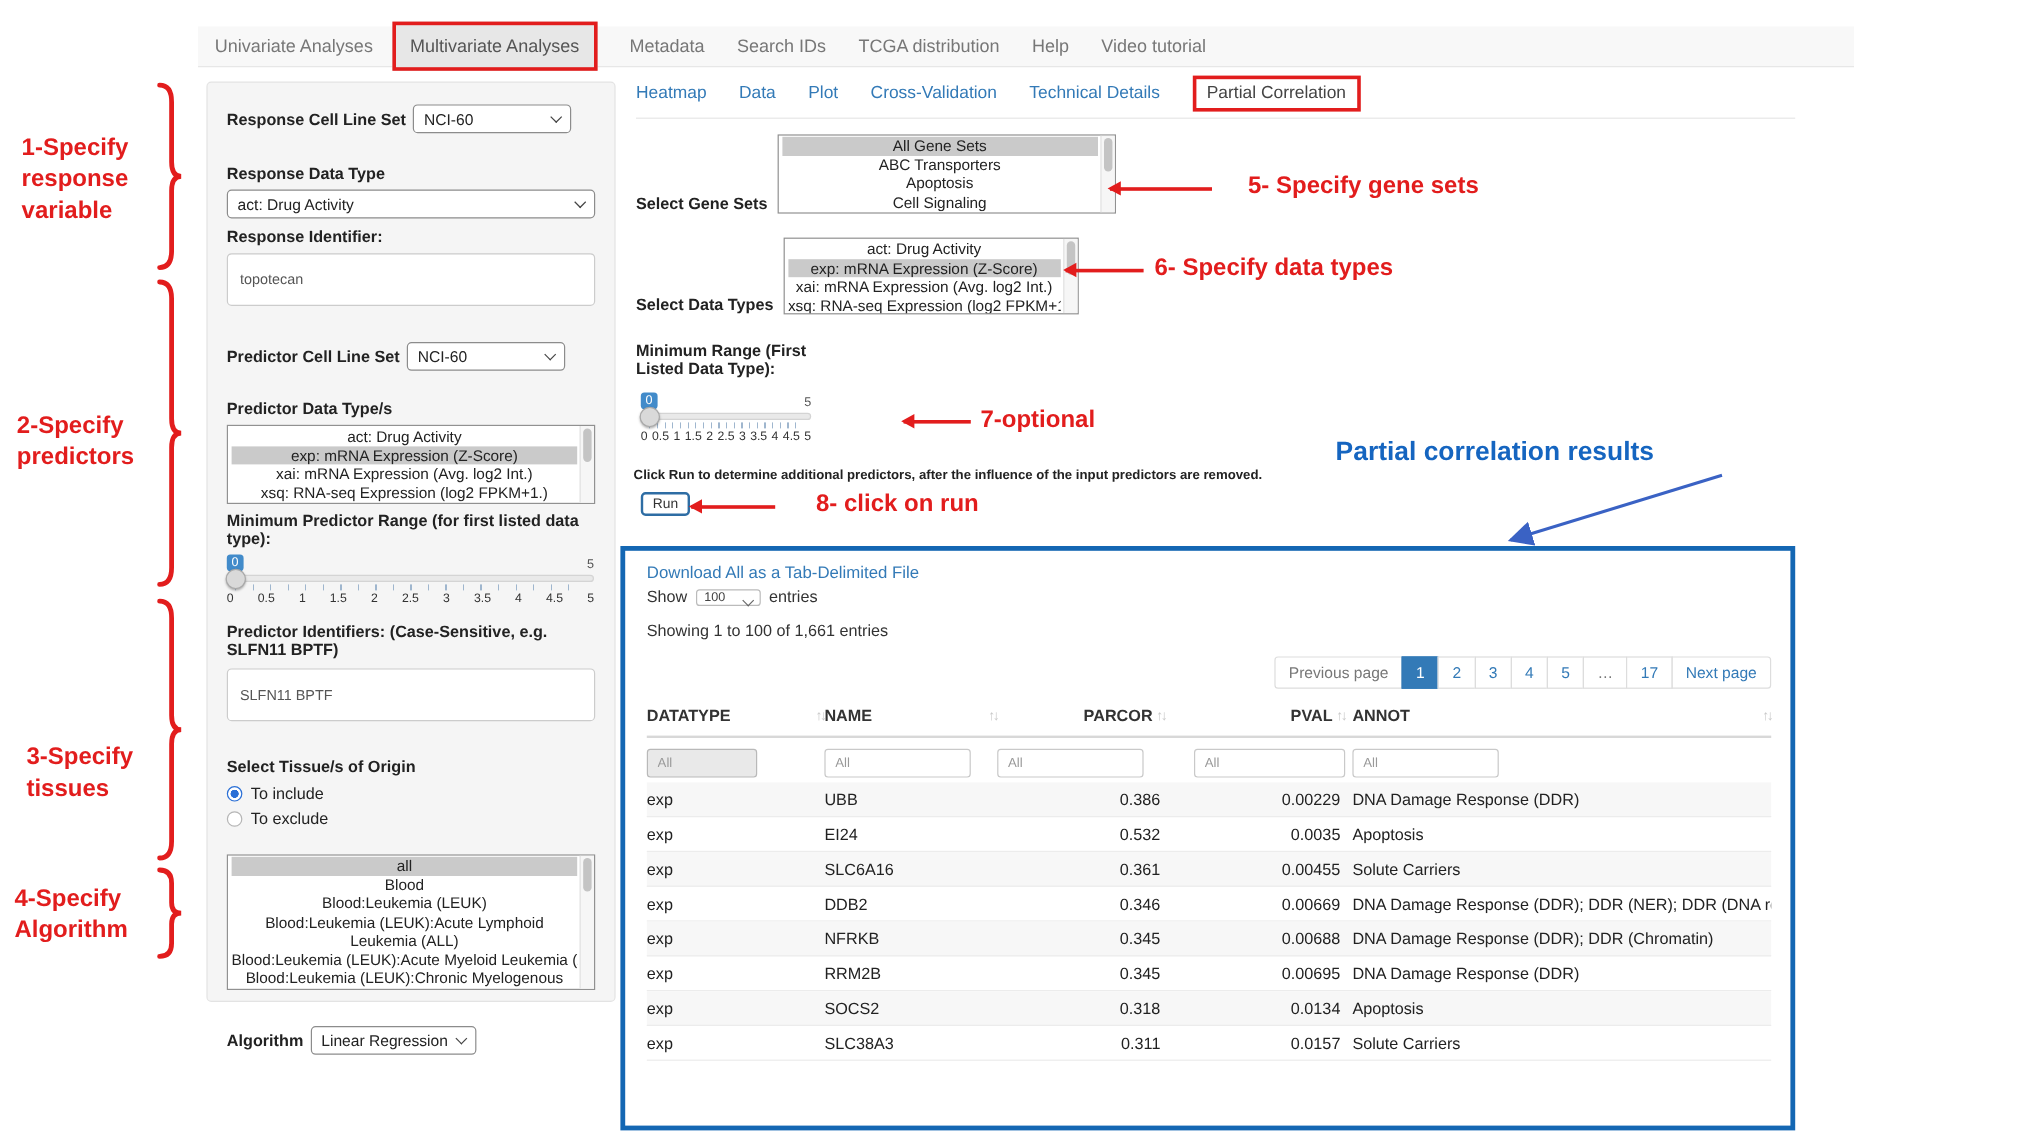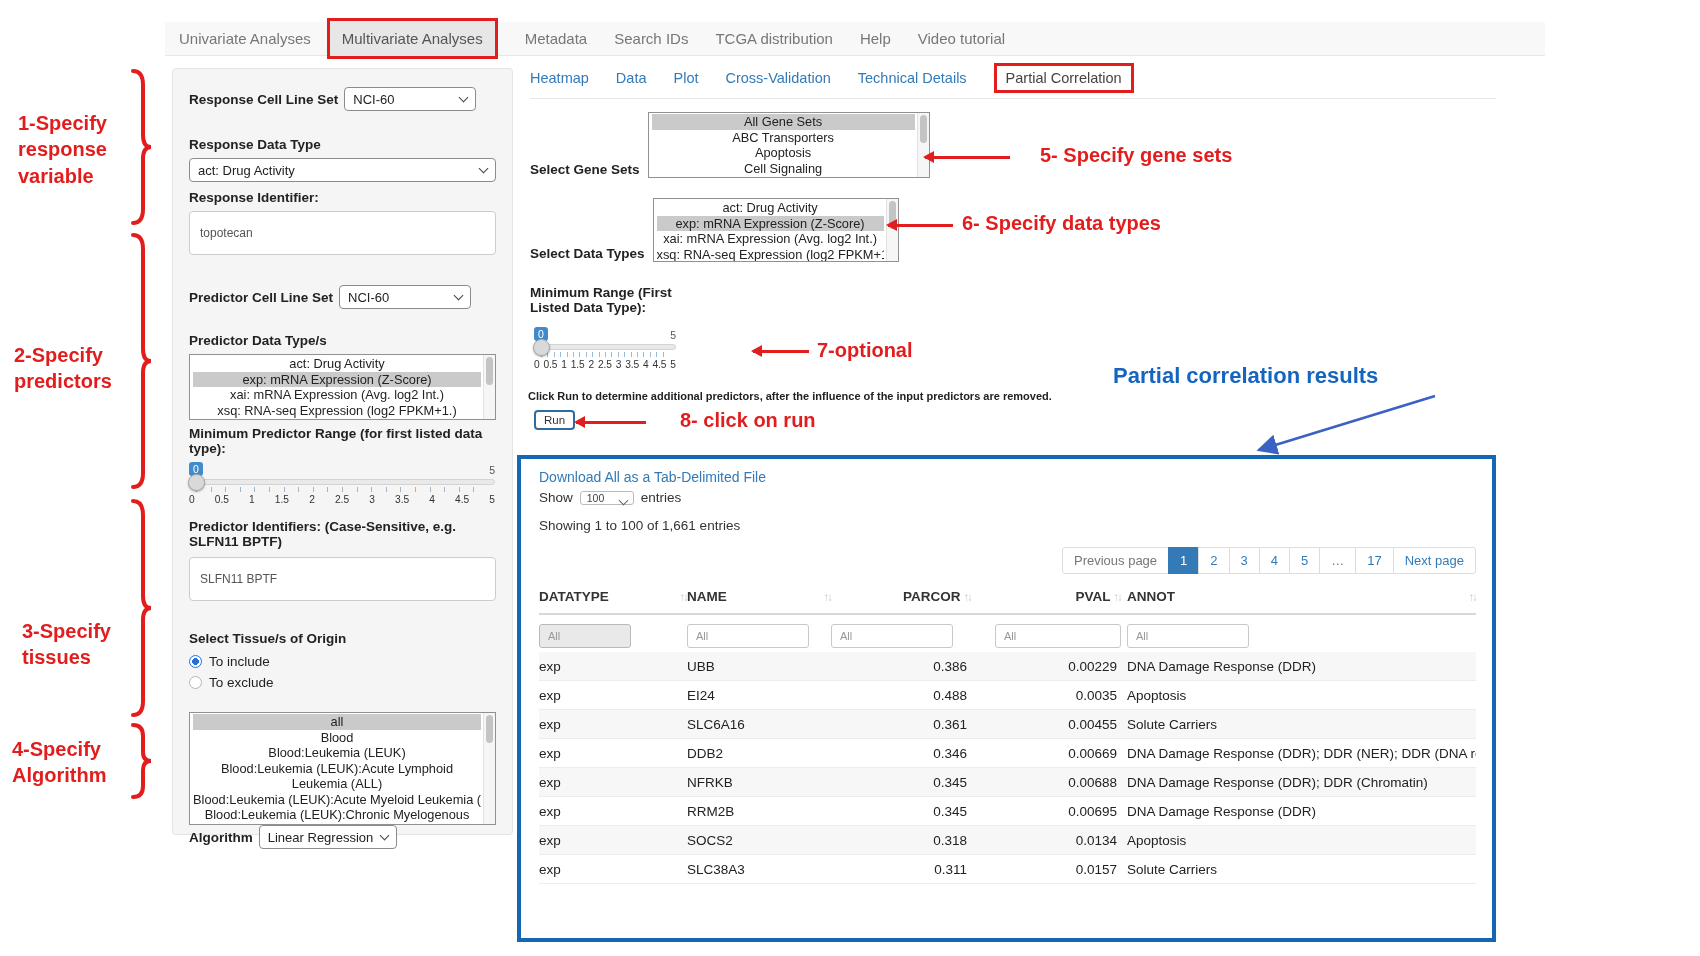--- a/index.html
+++ b/index.html
@@ -217,21 +217,21 @@
       <div class="opt">Blood</div>
       <div class="opt">Blood:Leukemia (LEUK)</div>
       <div class="opt wrap">Blood:Leukemia (LEUK):Acute Lymphoid Leukemia (ALL)</div>
       <div class="opt">Blood:Leukemia (LEUK):Acute Myeloid Leukemia (AML)</div>
       <div class="opt wrap">Blood:Leukemia (LEUK):Chronic Myelogenous Leukemia (CML)</div>
       <div class="sbar">
           <div class="sthumb"></div>
         </div>
     </div>
 
-    <div class="inline-row" style="">
+    <div class="inline-row" style="margin-top:30px;">
       <span class="lbl">Algorithm</span>
       <span class="sel">
         <span>Linear Regression</span>
         <span class="chev"></span>
       </span>
     </div>
   </div>
 
   <div class="tabs">
     <span class="tab">Heatmap</span>
@@ -372,21 +372,21 @@
     <div class="trow drow">
       <span class="td">exp</span>
       <span class="td">UBB</span>
       <span class="td num">0.386</span>
       <span class="td num">0.00229</span>
       <span class="td annot">DNA Damage Response (DDR)</span>
     </div>
     <div class="trow drow">
       <span class="td">exp</span>
       <span class="td">EI24</span>
-      <span class="td num">0.488</span>
+      <span class="td num">0.532</span>
       <span class="td num">0.0035</span>
       <span class="td annot">Apoptosis</span>
     </div>
     <div class="trow drow">
       <span class="td">exp</span>
       <span class="td">SLC6A16</span>
       <span class="td num">0.361</span>
       <span class="td num">0.00455</span>
       <span class="td annot">Solute Carriers</span>
     </div>

